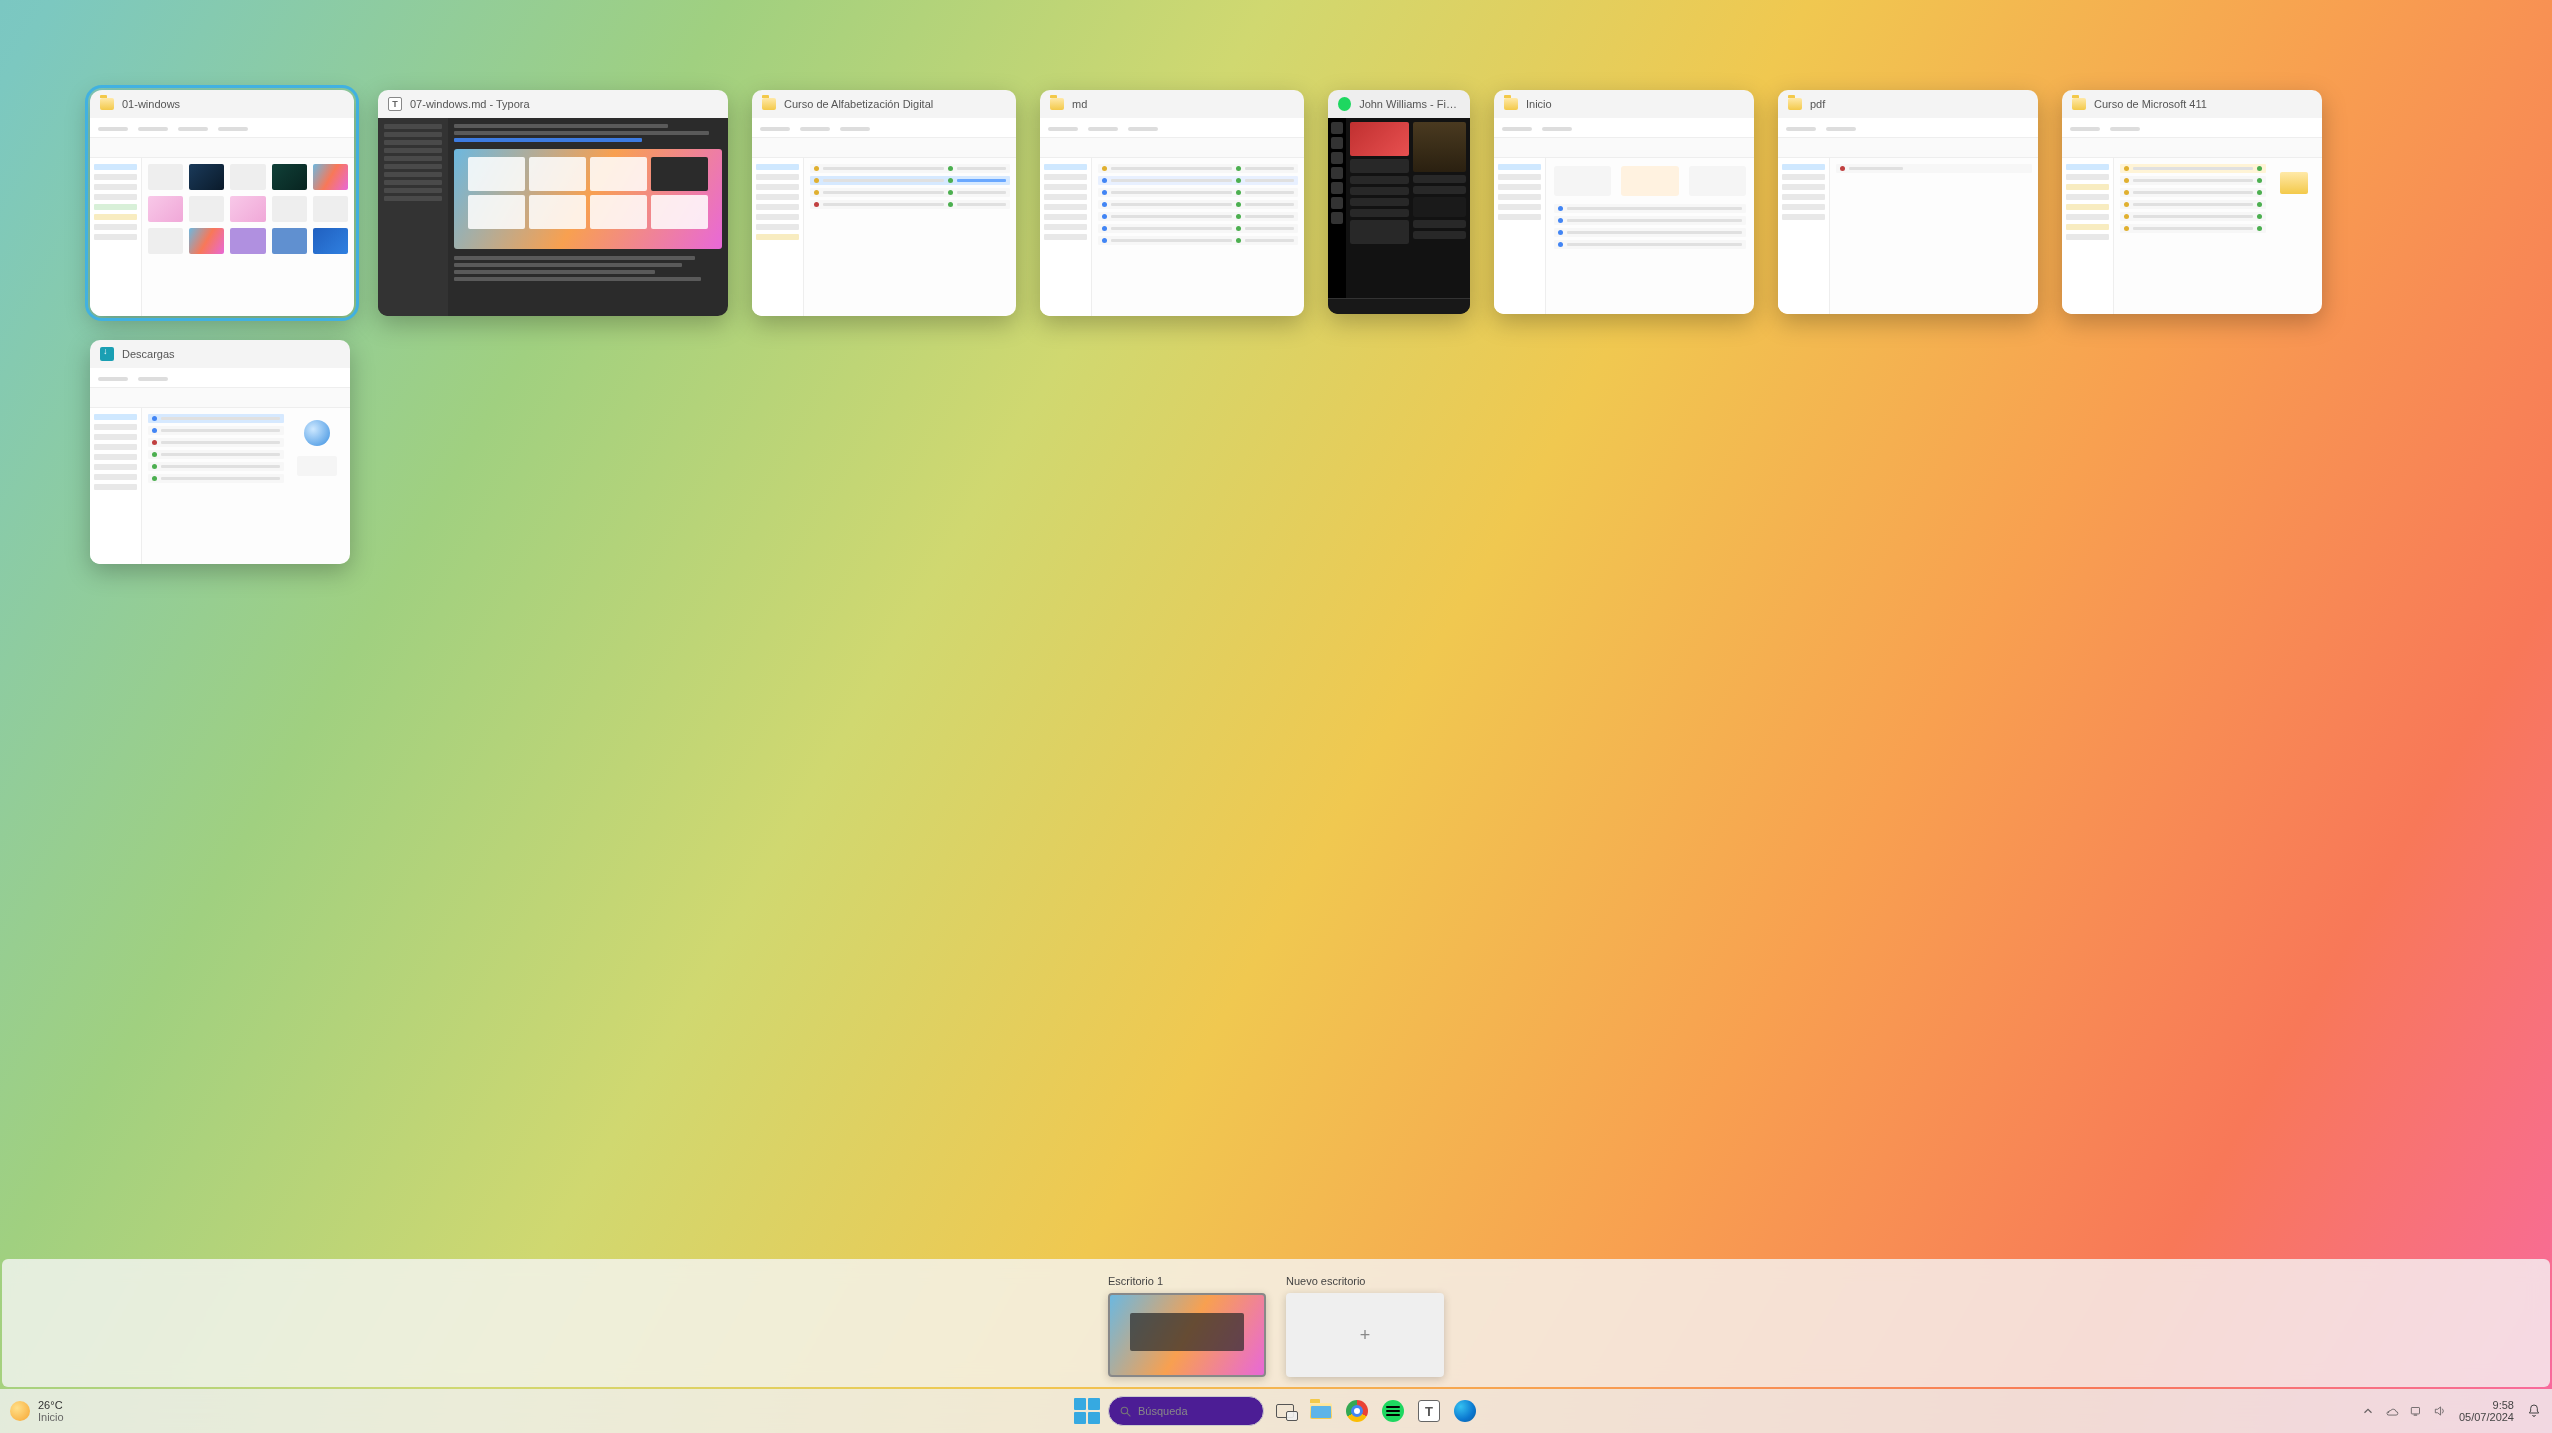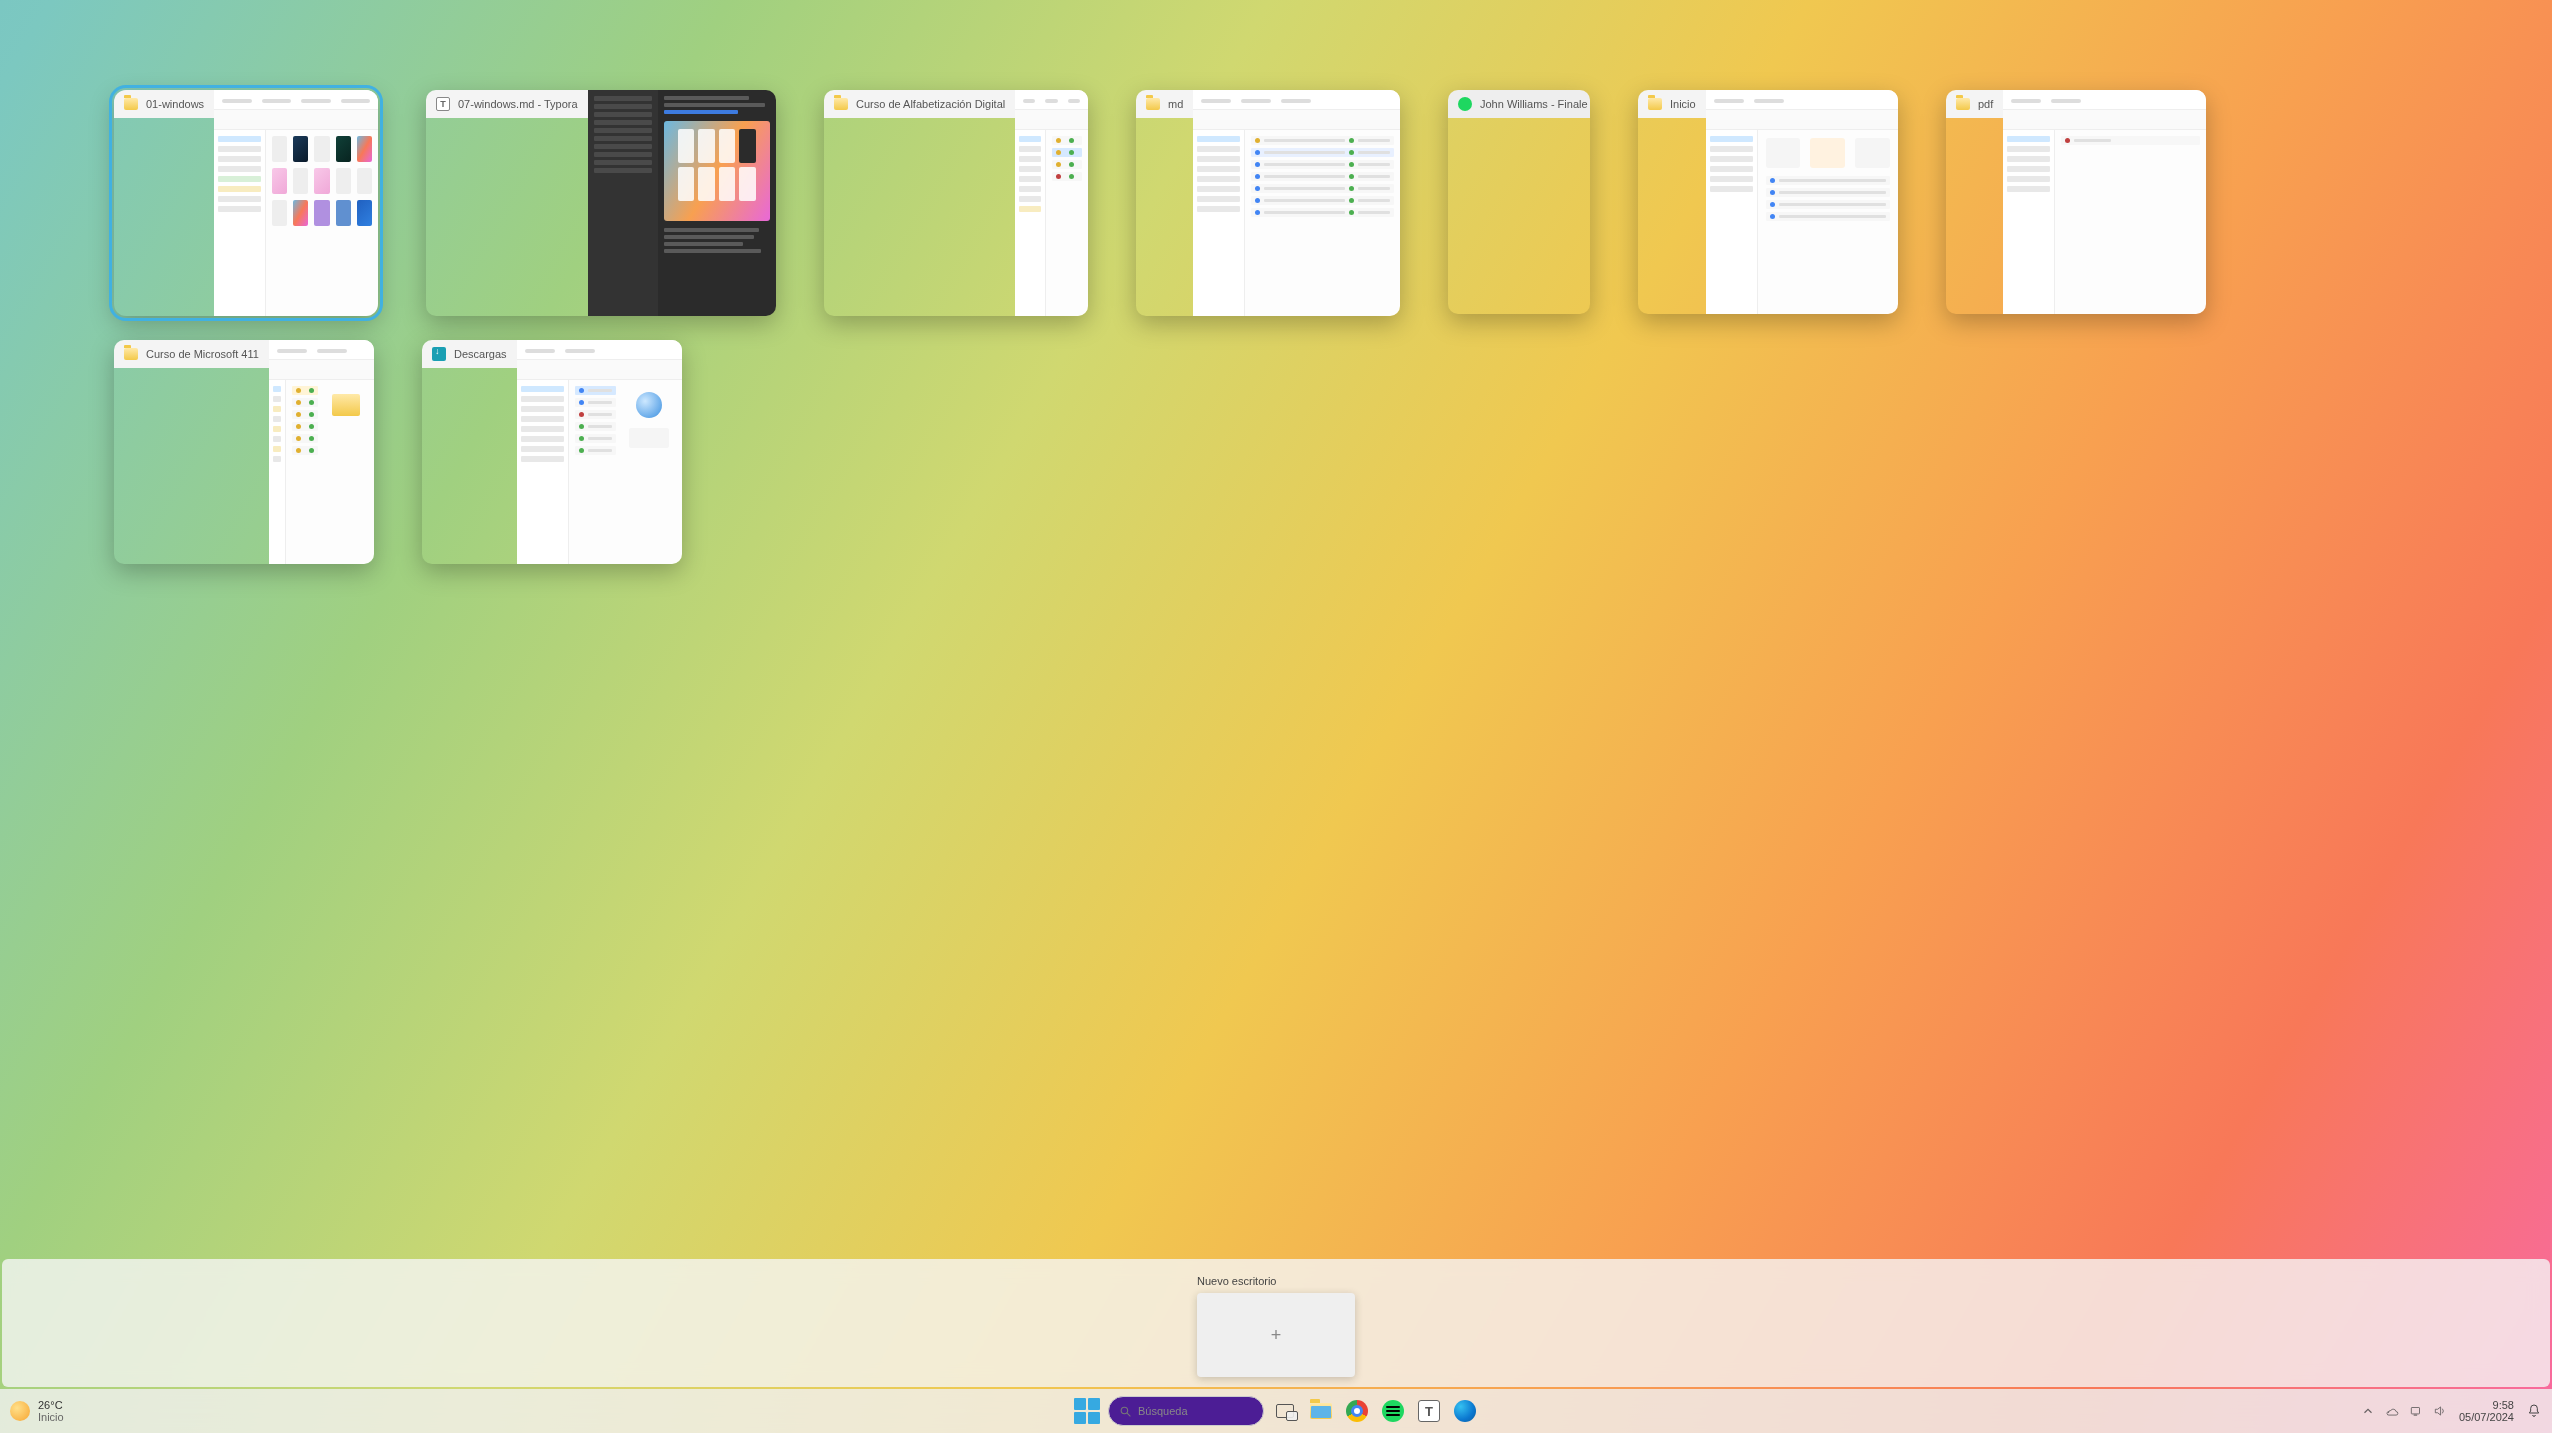--- a/index.html
+++ b/index.html
@@ -29,23 +29,22 @@
     display: flex;
     flex-wrap: wrap;
     gap: 24px;
     align-content: flex-start;
   }
   .window-card {
     border-radius: 10px;
     overflow: hidden;
     box-shadow: 0 8px 24px rgba(0,0,0,0.25);
     display: flex;
-    flex-direction: row;
+    flex-direction: column;
     cursor: pointer;
-    margin-left: 24px;
   }
   .window-card.selected { outline: 3px solid #41b1e1; outline-offset: 2px; border-radius: 12px; }
   .window-titlebar {
     height: 28px;
     background: #f4f4f4;
     display: flex;
     align-items: center;
     gap: 8px;
     padding: 0 10px;
     font-size: 11px;
@@ -665,20 +664,24 @@
           </div>
         </div>
       </div>
     </div>
   </div>
 
 </div>
 
 <div class="desktop-strip">
   <div class="vd">
+    <span class="vd-label">Escritorio 1</span>
+    <div class="vd-thumb d1"></div>
+  </div>
+  <div class="vd">
     <span class="vd-label">Nuevo escritorio</span>
     <div class="vd-thumb new">+</div>
   </div>
 </div>
 
 <div class="taskbar">
   <div class="tb-left">
     <div class="tb-weather-icon"></div>
     <div class="tb-weather-text">
       <span>26°C</span>

